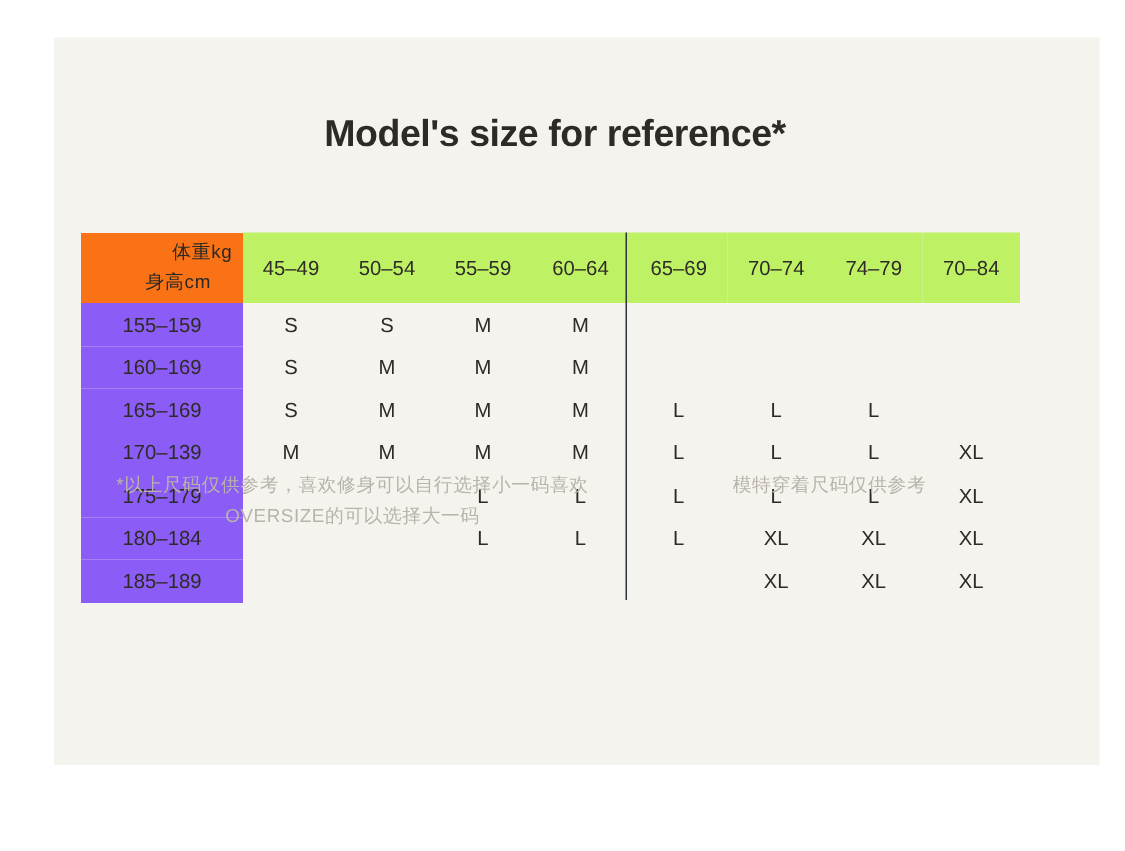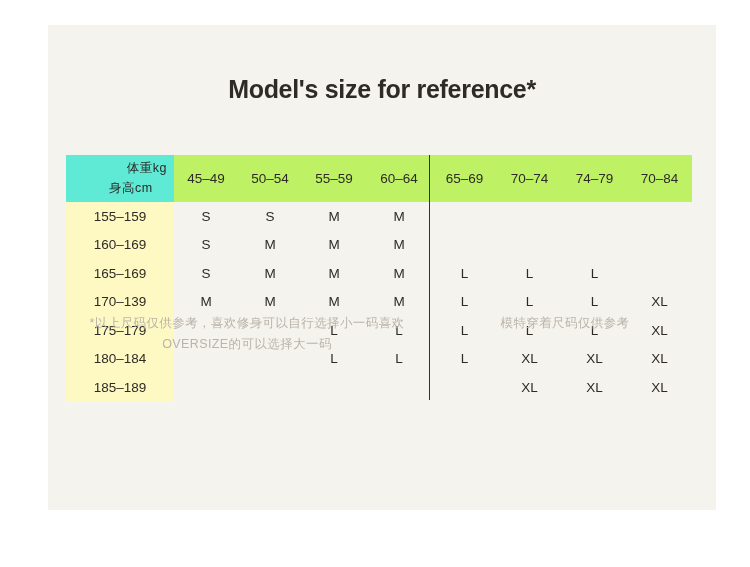--- a/index.html
+++ b/index.html
@@ -11,25 +11,26 @@
     width: 750px;
     height: 567px;
     position: relative;
     font-family: "Liberation Sans", "DejaVu Sans", sans-serif;
     overflow: hidden;
   }
 
   
   #panel {
     position: absolute;
-    left: 48px;
+    left: 36px;
     top: 25px;
     width: 668px;
     height: 485px;
     background: #F4F3EE;
+    padding-left: 29px;
   }
 
   
   #title {
     position: absolute;
     left: 0;
     top: 50px;
     width: 668px;
     text-align: center;
     font-size: 25px;
@@ -62,21 +63,21 @@
 
   
   .hdr-cell {
     background: #bef264;
     height: 47px !important;
     font-size: 13.5px;
     color: #2B2925;
     border-bottom: 1.3px solid #2E3140;
   }
   .corner {
-    background: #5eead4;
+    background: #f97316;
     position: relative;
     border-bottom: 1.3px solid #2E3140;
   }
   .corner .wt {
     position: absolute;
     right: 7px;
     top: 5px;
     font-size: 12.5px;
     letter-spacing: 0.5px;
     color: #2B2925;
@@ -86,21 +87,21 @@
     left: 7px;
     bottom: 5px;
     font-size: 12.5px;
     letter-spacing: 0.5px;
     color: #2B2925;
     margin-left: 36px;
   }
 
   
   .rowlab {
-    background: #fef9c3;
+    background: #8b5cf6;
     color: #2B2925;
     font-size: 13.5px;
     border-bottom: 1.3px solid #2E3140;
     border-right: 1.3px solid #2E3140;
   }
   .rowlab.last { border-bottom: 1.3px solid #2E3140; }
 
   
   .dc { background: transparent; }
   .bb { border-bottom: 1.3px solid #2E3140; }

